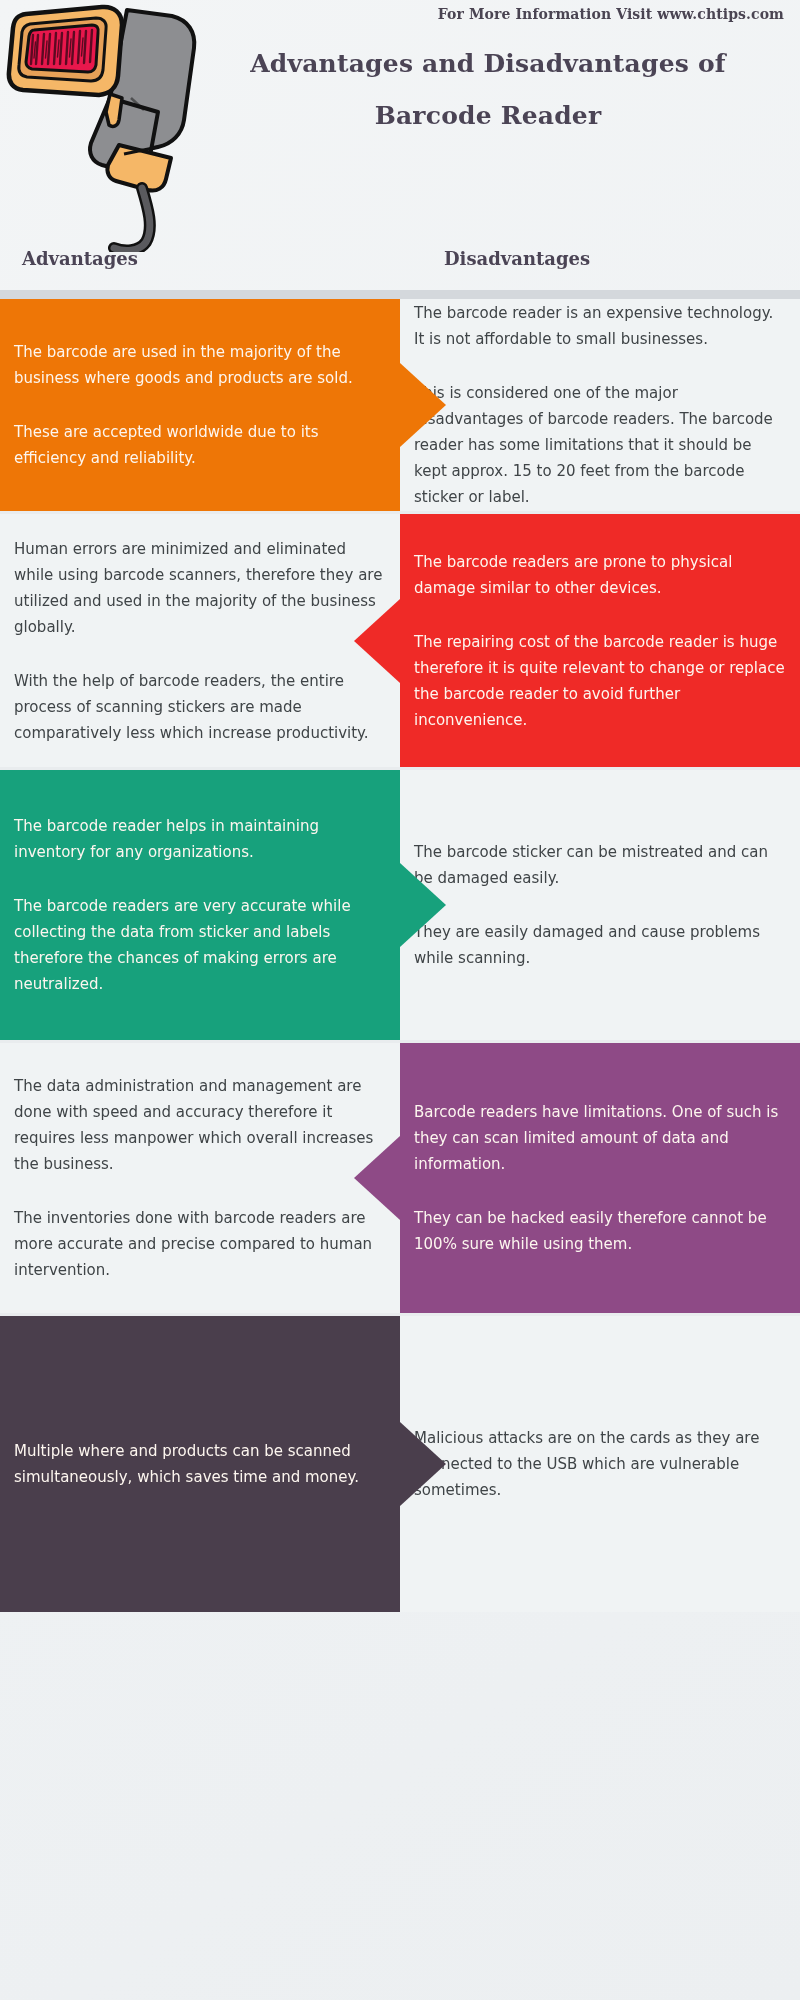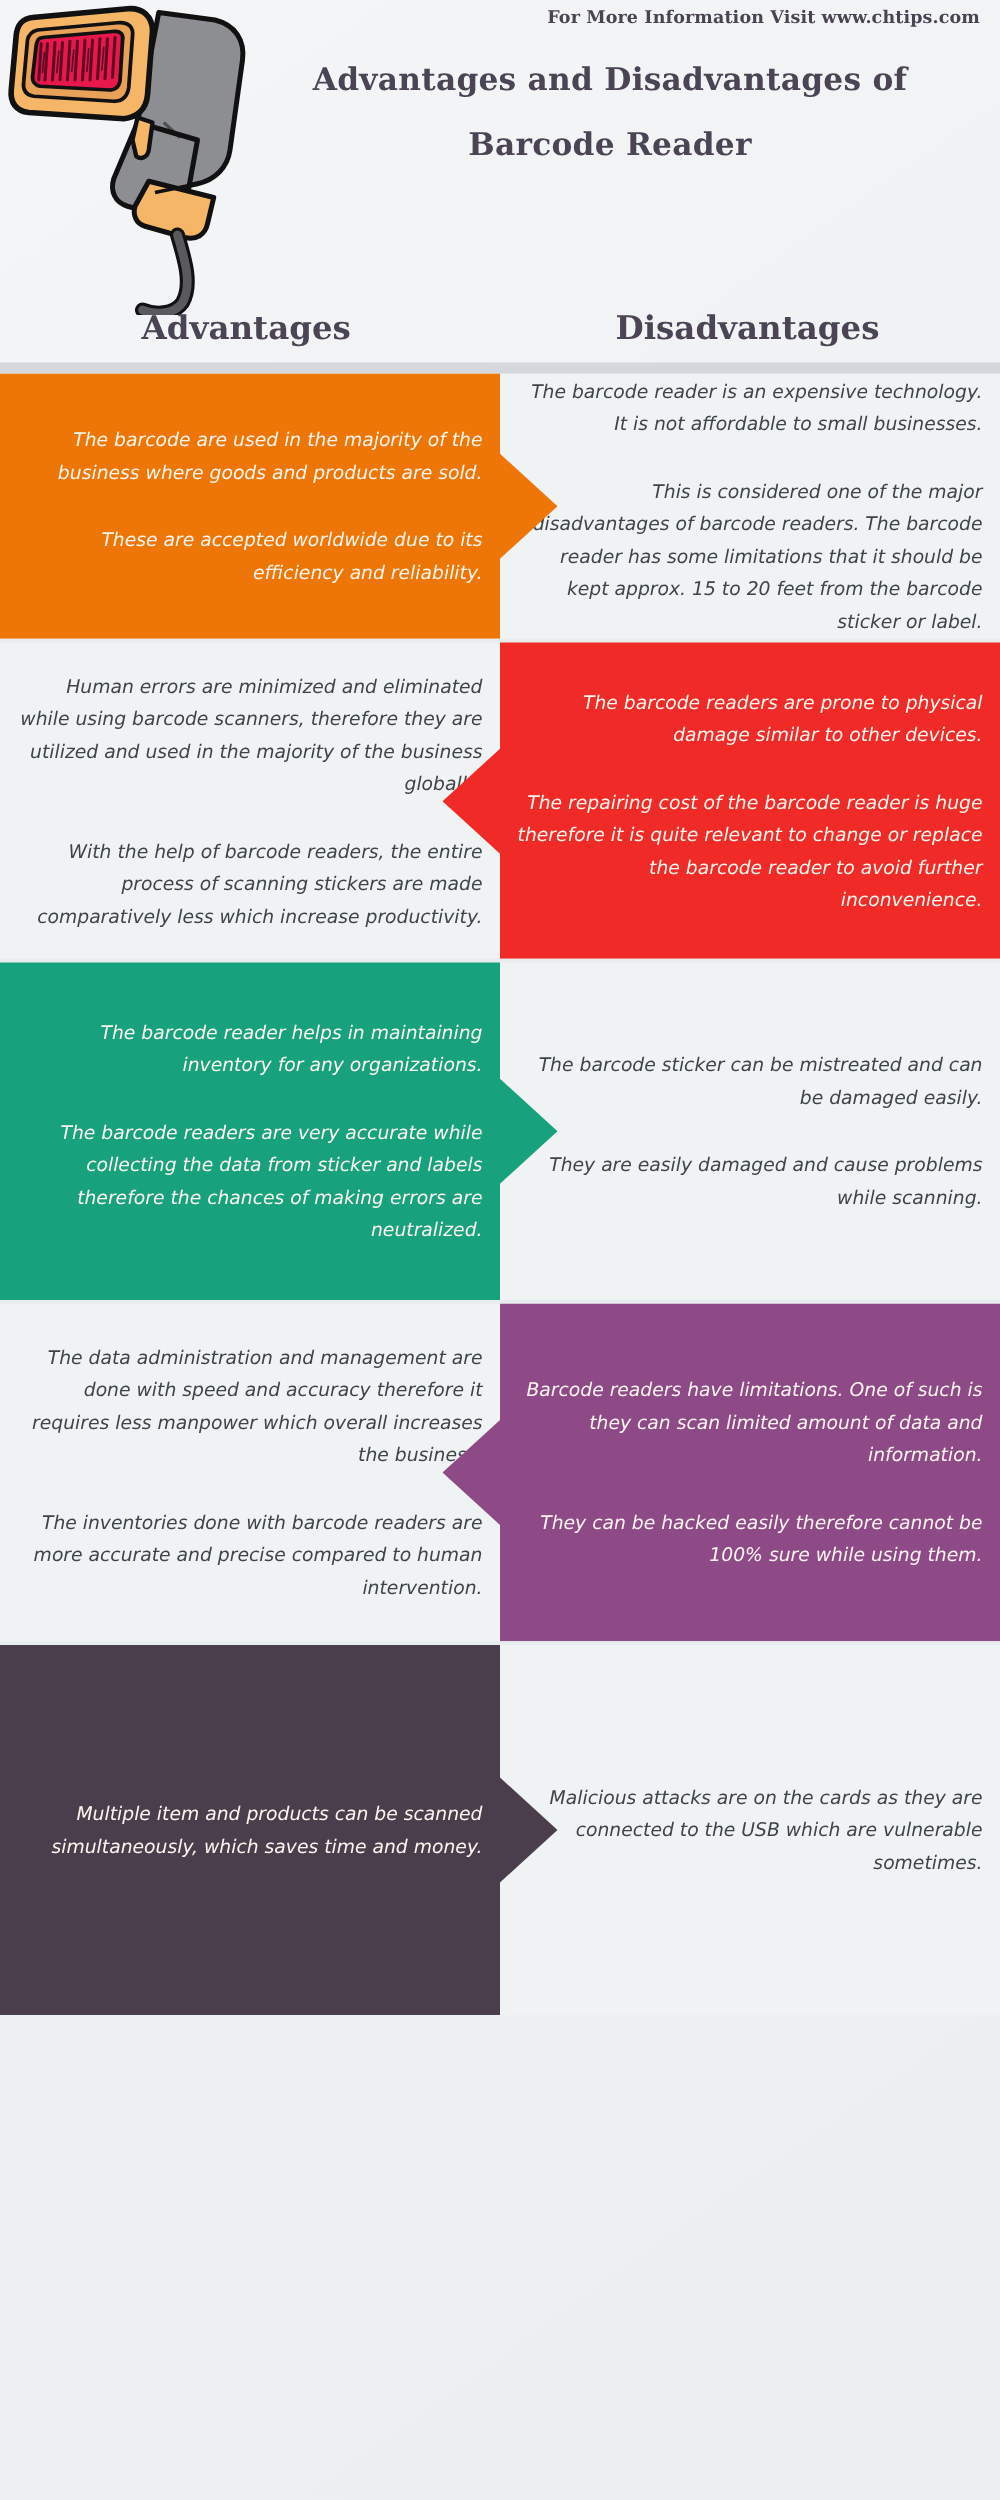--- a/index.html
+++ b/index.html
@@ -63,25 +63,25 @@
   .col-heads {
     position: absolute;
     left: 0;
     top: 248px;
     width: 800px;
     height: 42px;
     display: flex;
   }
   .col-head {
     flex: 0 0 400px;
-    text-align: center;
     font-family: "DejaVu Serif", serif;
     font-weight: bold;
-    font-size: 26px;
+    font-size: 18px;
     color: #4b4455;
+    margin-left: 22px;
   }
   .col-head.adv { padding-right: 6px; }
   .col-head.dis { padding-right: 4px; }
 
   .head-rule {
     position: absolute;
     left: 0;
     top: 290px;
     width: 800px;
     height: 9px;
@@ -99,24 +99,23 @@
     position: relative;
     width: 400px;
     height: 100%;
     display: flex;
     flex-direction: column;
     justify-content: center;
     padding: 0 14px;
   }
   .cell .para {
     font-family: "DejaVu Sans", sans-serif;
-    font-style: italic;
     font-size: 15px;
     line-height: 26px;
-    text-align: right;
+    text-align: left;
   }
   .cell .para + .para { margin-top: 28px; }
 
   
   .cell.filled .para { color: #fdf6ef; }
   
   .cell.plain { background: transparent; }
   .cell.plain .para { color: #3f4447; }
 
   
@@ -285,21 +284,21 @@
           <svg viewBox="0 0 46 92" xmlns="http://www.w3.org/2000/svg">
             <path d="M0 4 L46 46 L0 88 Z" fill="#8E4A86"></path>
           </svg>
         </div>
       </div>
       <div class="row-gap" style="top: 1313px;"></div>
       <div class="row" style="top: 1316px; height: 296px;">
         <div class="bg-l" style="background: rgb(74, 62, 76);"></div>
         <div class="bg-r" style="background: rgb(240, 243, 244);"></div>
         <div class="cell filled" style="position: relative; z-index: 2;">
-          <p class="para">Multiple item and products can be scanned simultaneously, which saves time and money.</p>
+          <p class="para">Multiple where and products can be scanned simultaneously, which saves time and money.</p>
         </div>
         <div class="cell plain" style="position: relative; z-index: 2;">
           <p class="para">Malicious attacks are on the cards as they are connected to the USB which are vulnerable sometimes.</p>
         </div>
         <div class="arrow left-side">
           <svg viewBox="0 0 46 92" xmlns="http://www.w3.org/2000/svg">
             <path d="M0 4 L46 46 L0 88 Z" fill="#4A3E4C"></path>
           </svg>
         </div>
       </div>

